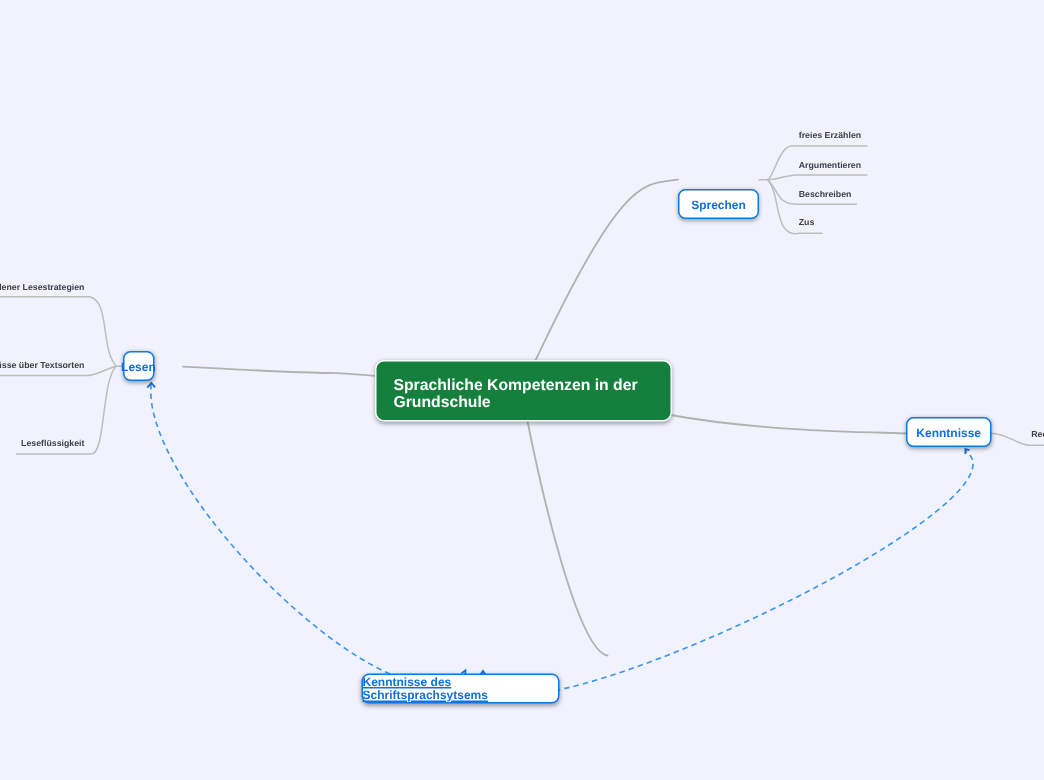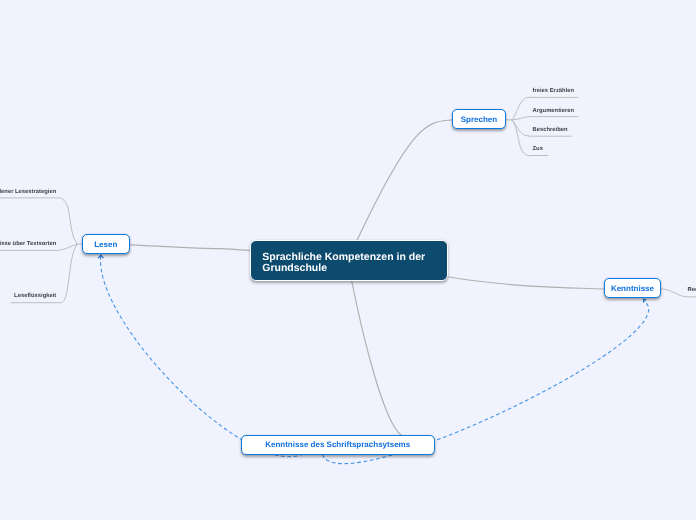--- a/index.html
+++ b/index.html
@@ -2,21 +2,21 @@
 <html><head>
 <meta charset="utf-8">
 <title>Mind Map</title>
 <style>
   html,body{margin:0;padding:0;}
   body{width:696px;height:520px;overflow:hidden;background:#f0f3fd;
        font-family:"Liberation Sans",sans-serif;-webkit-font-smoothing:antialiased;text-rendering:geometricPrecision;}
   #canvas{position:relative;width:696px;height:520px;}
   svg.links{position:absolute;left:0;top:0;width:696px;height:520px;overflow:visible;}
   .node{position:absolute;box-sizing:border-box;}
-  .root-node{left:249.9px;top:240.4px;width:198.2px;height:40.8px;background:#0c4a6e;border:1.6px solid #fff;border-radius:6px;color:#fff;
+  .root-node{left:249.9px;top:240.4px;width:198.2px;height:40.8px;background:#15803d;border:1.6px solid #fff;border-radius:6px;color:#fff;
     font-weight:bold;font-size:10.5px;line-height:11px;padding:10.7px 11px 0 11.4px;
     box-shadow:0 1.2px 2.8px rgba(0,0,0,.33);}
   .branch{background:#fff;border:1.5px solid #0c7ae2;border-radius:5px;color:#0f70e1;font-weight:bold;font-size:8px;
     box-shadow:0 1.2px 2.8px rgba(0,0,0,.36);display:flex;align-items:center;justify-content:center;}
   .leaf{position:absolute;color:#3b3e44;font-size:5.85px;font-weight:bold;white-space:nowrap;}
 </style>
 </head>
 <body>
 
 <div id="canvas">
@@ -49,33 +49,33 @@
       <path d="M307.6,448.9 L310.3,446.9 L310.3,451.3"></path>
       <path d="M319.9,450.3 L322,447.2 L324.1,450.3"></path>
       <path d="M646.3,300.1 L643.6,299.4 L643.6,302.6"></path>
     </g>
   </svg>
 
   <div class="node root-node">
     <span>Sprachliche Kompetenzen in der Grundschule</span>
   </div>
 
-  <div class="node branch" id="n-sprechen" style="left:451.9px;top:109px;width:54.2px;height:20.3px;">
+  <div class="node branch" id="n-sprechen" style="left:451.9px;top:126px;width:54.2px;height:20.3px;">
     <span>Sprechen</span>
   </div>
 
-  <div class="node branch" id="n-lesen" style="left:81.8px;top:234.2px;width:48px;height:19.7px;">
+  <div class="node branch" id="n-lesen" style="left:81.8px;top:234.2px;width:21px;height:19.7px;">
     <span>Lesen</span>
   </div>
 
   <div class="node branch" id="n-schreiben" style="left:604.2px;top:278.4px;width:56.5px;height:19.8px;">
     <span>Kenntnisse</span>
   </div>
 
-  <div class="node branch" id="n-kenntnisse" style="left:240.7px;top:435px;width:194px;height:19.7px;">
+  <div class="node branch" id="n-kenntnisse" style="left:240.7px;top:449px;width:132px;height:19.7px;text-decoration:underline;">
     <span>Kenntnisse des Schriftsprachsytsems</span>
   </div>
 
   <div class="leaf" style="left:532.5px;top:87.5px;">freies Erzählen</div>
   <div class="leaf" style="left:532.5px;top:107.5px;">Argumentieren</div>
   <div class="leaf" style="left:532.5px;top:126.5px;">Beschreiben</div>
   <div class="leaf" style="left:532.5px;top:145.5px;">Zus</div>
 
   <div class="leaf" style="left:-60px;top:189px;text-align:right;width:116.3px;">verschiedener Lesestrategien</div>
   <div class="leaf" style="left:-60px;top:241px;text-align:right;width:116.3px;">Kenntnisse über Textsorten</div>

